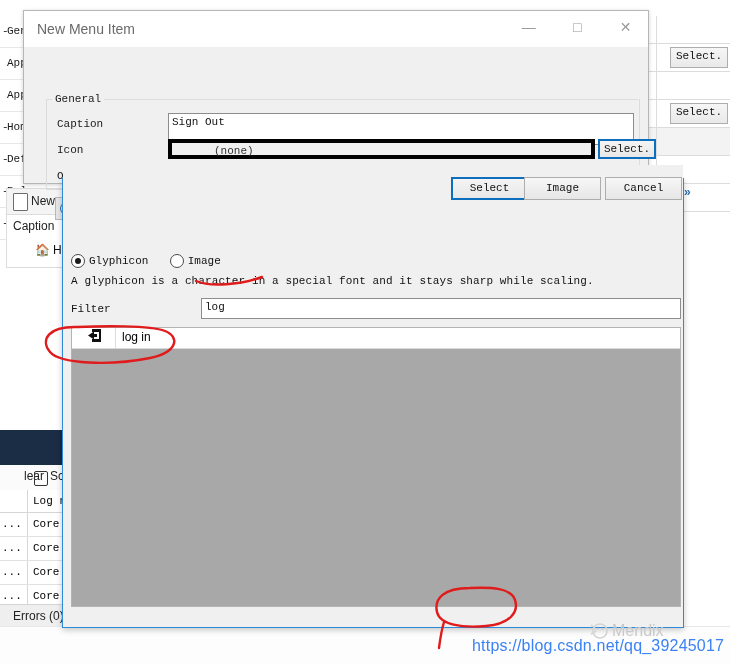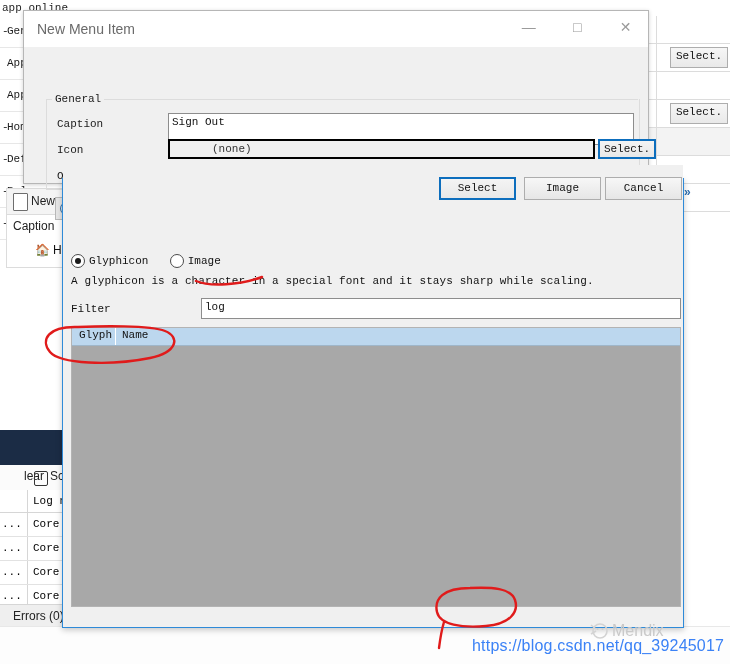--- a/index.html
+++ b/index.html
@@ -203,21 +203,21 @@
     background: #ffffff;
     border: 1px solid #8d8d8d;
     font-family: "Liberation Mono", monospace;
     font-size: 11px;
     color: #111;
     padding: 2px 0 0 3px;
     box-sizing: border-box;
   }
   .txtinput.readonly {
     background: #f0f0f0;
-    border: 2px solid #000000;
+    border: 4px solid #000000;
     color: #333;
     padding-left: 42px;
   }
   .combo {
     position: absolute;
     background: #e1e1e1;
     border: 1px solid #c4c4c4;
     font-family: "Liberation Mono", monospace;
     font-size: 11px;
     color: #111;
@@ -410,21 +410,20 @@
     width: 22px; height: 20px;
   }
 </style>
 </head>
 <body>
 
 <div id="screen">
 
   <div id="bg-app" class="abs">
 
-    <div id="bg-titlebar" class="abs">app online</div>
 
     <div id="bg-tree" class="abs">
       <div class="tree-row"><span class="dash">-</span><span>Gen</span></div>
       <div class="tree-row"><span class="dash"></span><span>App</span></div>
       <div class="tree-row"><span class="dash"></span><span>App</span></div>
       <div class="tree-row"><span class="dash">-</span><span>Hom</span></div>
       <div class="tree-row"><span class="dash">-</span><span>Def</span></div>
       <div class="tree-row"><span class="dash">-</span><span>Rol</span></div>
       <div class="tree-row"><span class="dash">-</span><span>Men</span></div>
     </div>
@@ -560,29 +559,34 @@
           <span class="radio"></span><span class="radio-label">Image</span>
         </span>
       </div>
 
       <div class="hint-text">A glyphicon is a character in a special font and it stays sharp while scaling.</div>
 
       <span class="filter-label">Filter</span>
       <span id="filter-input" class="txtinput">log</span>
 
       <div class="grid-wrap">
-        <div class="grid-head">
-          <span class="gh1">Glyph</span>
-          <span class="gsep"></span>
-          <span class="gh2">Name</span>
+        <div class="grid-row">
+          <span class="cell-glyph">
+            <svg width="15" height="13" viewBox="0 0 15 13" aria-hidden="true">
+              <path d="M4 0 H13 V13 H4 V10 H11 V3 H4 Z" fill="#111"></path>
+              <path d="M0 6.5 L6 2.5 V5 H9 V8 H6 V10.5 Z" fill="#111"></path>
+            </svg>
+          </span>
+          <span class="rsep"></span>
+          <span class="cell-name">log in</span>
         </div>
       </div>
 
       <div class="dlg-footer">
-        <span class="footer-btn focused" style="left:376px;">Select</span>
+        <span class="footer-btn focused" style="left:388px;">Select</span>
         <span class="footer-btn" style="left:461px;">Image</span>
         <span class="footer-btn" style="left:542px;">Cancel</span>
       </div>
     </div>
   </div>
 
   <svg class="pen" style="left:0; top:0; width:730px; height:664px;">
 
     <path d="M196 281 C 210 287, 240 285, 262 277" stroke="#e01b1b" stroke-width="2.4" fill="none" stroke-linecap="round"></path>
 

